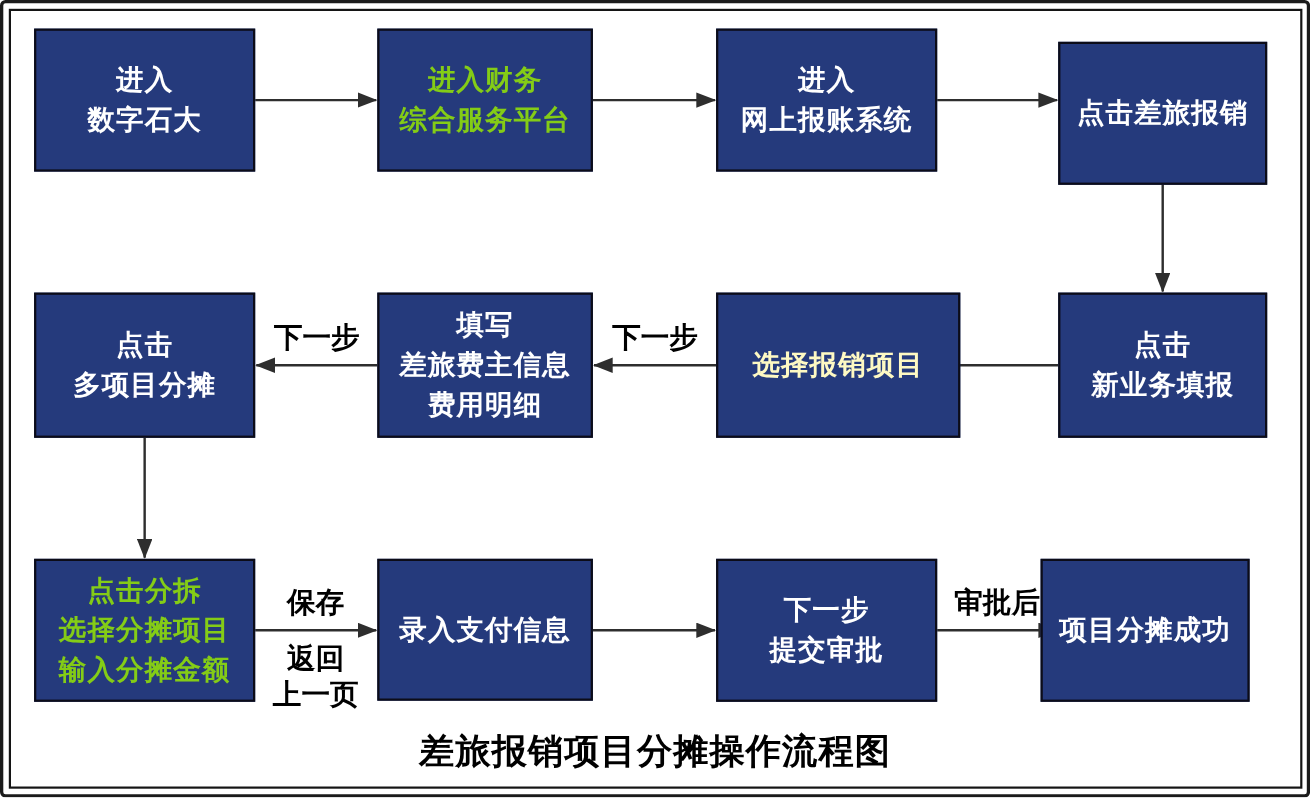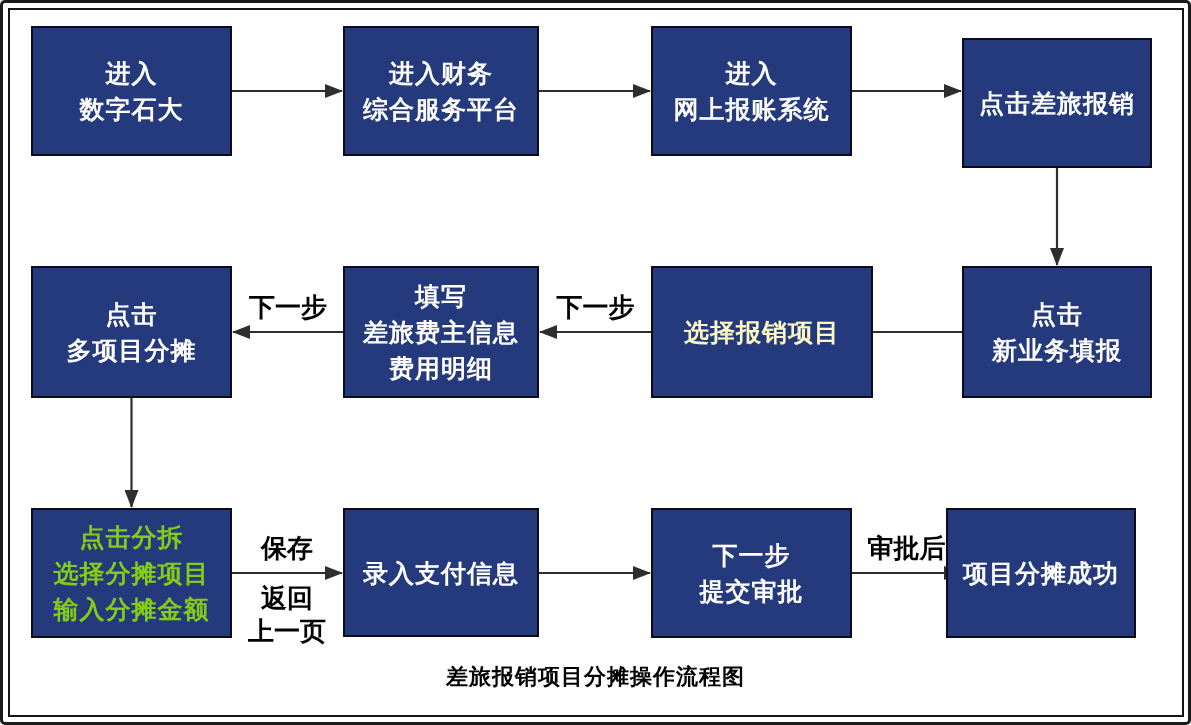--- a/index.html
+++ b/index.html
@@ -55,21 +55,21 @@
     color: #000000;
     white-space: pre-line;
     text-align: center;
   }
   #title {
     position: absolute;
     left: 0; right: 0;
     top: 662px;
     text-align: center;
     font-weight: bold;
-    font-size: 22px;
+    font-size: 32px;
     letter-spacing: 1px;
     color: #000000;
   }
 </style>
 </head>
 <body>
 
 <div id="stage">
   <div id="inner-frame"></div>
   <svg id="arrow-layer" viewBox="0 0 1191 725" xmlns="http://www.w3.org/2000/svg">
@@ -88,21 +88,21 @@
       <line x1="131.5" y1="398" x2="131.5" y2="507" stroke="#2e2e2e" stroke-width="2.2" marker-end="url(#arrowhead)"></line>
       <line x1="232" y1="573" x2="342" y2="573" stroke="#2e2e2e" stroke-width="2.2" marker-end="url(#arrowhead)"></line>
       <line x1="539" y1="573" x2="650" y2="573" stroke="#2e2e2e" stroke-width="2.2" marker-end="url(#arrowhead)"></line>
       <line x1="852" y1="573" x2="961" y2="573" stroke="#2e2e2e" stroke-width="2.2" marker-end="url(#arrowhead)"></line>
     </svg>
   <div id="nodes">
       <div class="node" style="left: 31px; top: 26px; width: 201px; height: 130px; background: rgb(37, 58, 124); border-color: rgb(12, 12, 24); color: rgb(255, 255, 255);">
         <span>进入</span>
         <span>数字石大</span>
       </div>
-      <div class="node" style="left: 343px; top: 26px; width: 196px; height: 130px; background: rgb(37, 58, 124); border-color: rgb(12, 12, 24); color: #ffffff;">
+      <div class="node" style="left: 343px; top: 26px; width: 196px; height: 130px; background: rgb(37, 58, 124); border-color: rgb(12, 12, 24); color: #84cc16;">
         <span>进入财务</span>
         <span>综合服务平台</span>
       </div>
       <div class="node" style="left: 651px; top: 26px; width: 201px; height: 130px; background: rgb(37, 58, 124); border-color: rgb(12, 12, 24); color: rgb(255, 255, 255);">
         <span>进入</span>
         <span>网上报账系统</span>
       </div>
       <div class="node" style="left: 962px; top: 26px; width: 190px; height: 130px; background: rgb(37, 58, 124); border-color: rgb(12, 12, 24); color: rgb(255, 255, 255); margin-top: 12px;">
         <span>点击差旅报销</span>
       </div>

